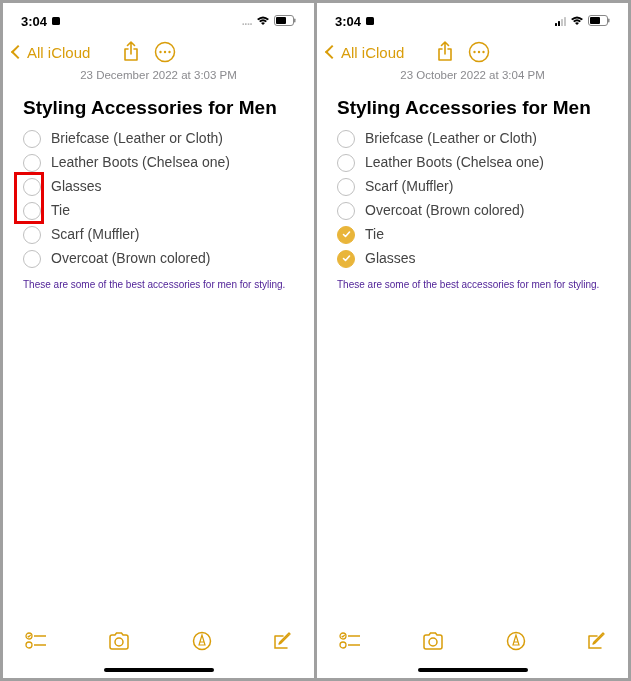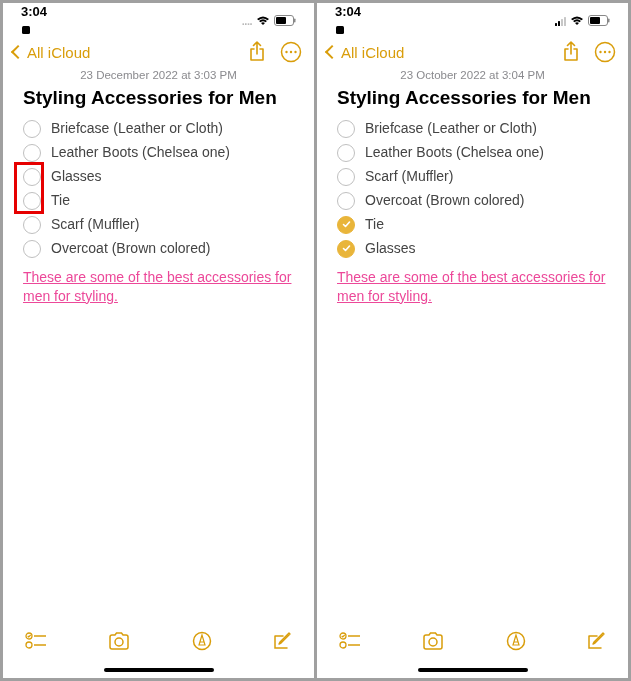--- a/index.html
+++ b/index.html
@@ -22,25 +22,25 @@
     }
     .status-bar {
       display: flex;
       justify-content: space-between;
       align-items: center;
       padding: 6px 18px 0 18px;
       height: 30px;
       font-size: 13px;
       font-weight: 600;
     }
-    .status-left { display: flex; align-items: flex-start; gap: 4px; flex-direction: column; }
+    .status-left { display: flex; align-items: flex-end; gap: 4px; }
     .status-right { display: flex; align-items: center; gap: 4px; }
     .nav-bar {
       display: flex;
-      justify-content: space-between;
+      justify-content: flex-start;
       align-items: center;
       padding: 8px 12px 6px 10px;
       gap: 32px;
     }
     .back-btn {
       display: flex;
       align-items: center;
       color: #d99d0a;
       font-size: 15px;
     }
@@ -56,21 +56,21 @@
     .share-icon svg, .more-icon svg { display: block; }
     .content {
       flex: 1;
       padding: 0 20px;
       overflow: hidden;
     }
     .timestamp {
       text-align: center;
       color: #8a8a8e;
       font-size: 11.5px;
-      margin-bottom: 6px;
+      margin-bottom: 16px;
     }
     .title {
       font-size: 19px;
       font-weight: 700;
       line-height: 1.2;
       margin-bottom: 10px;
       color: #000;
     }
     .checklist { list-style: none; position: relative; }
     .check-item {
@@ -90,25 +90,24 @@
       align-items: center;
       justify-content: center;
       flex-shrink: 0;
     }
     .check-circle.checked {
       background: #e9b53a;
       border-color: #e9b53a;
     }
     .checkmark-svg { display: block; }
     .note-body {
-      font-size: 14px;
-      color: #ec4899;
+      font-size: 10px;
+      color: #4c1d95;
       margin-top: 4px;
       line-height: 1.35;
-      text-decoration: underline;
     }
     .highlight-box {
       position: absolute;
       border: 3px solid #e60000;
       pointer-events: none;
     }
     .toolbar {
       display: flex;
       justify-content: space-between;
       align-items: center;

